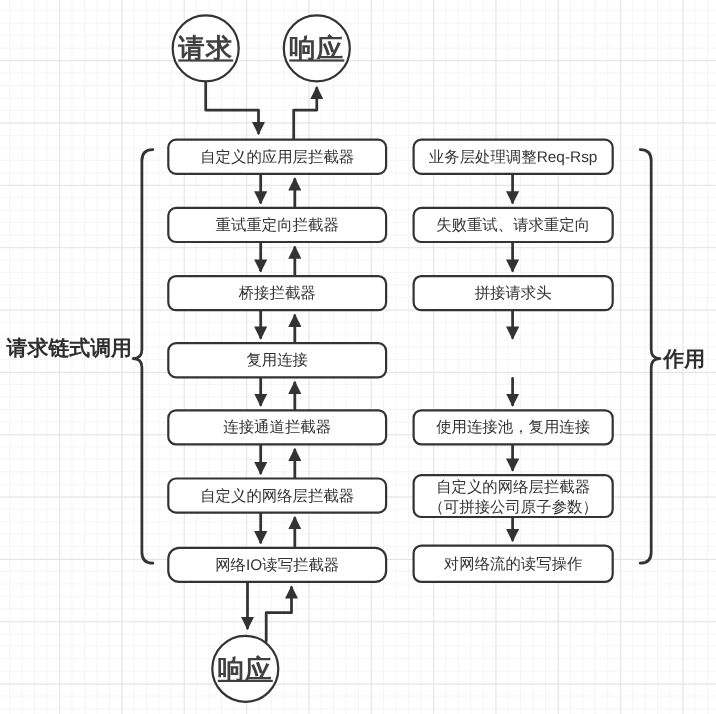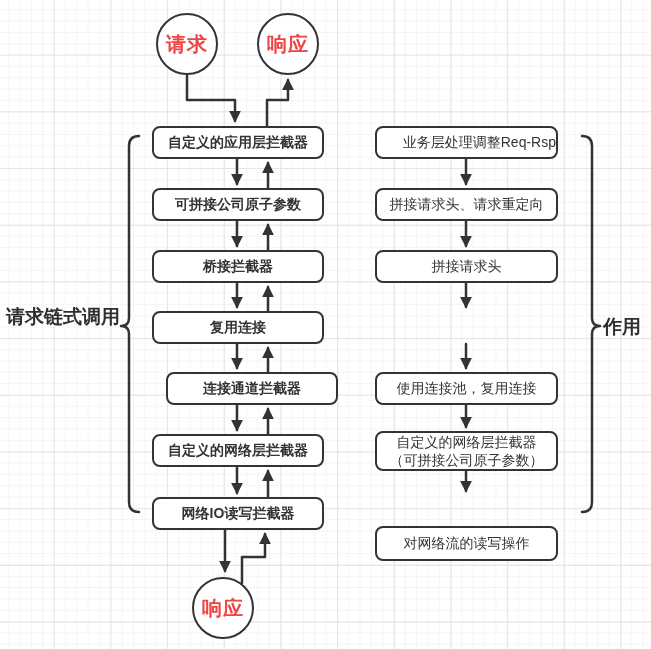--- a/index.html
+++ b/index.html
@@ -13,28 +13,28 @@
       linear-gradient(#f4f4f4 1px, transparent 1px),
       linear-gradient(90deg, #f4f4f4 1px, transparent 1px);
     background-size:56.7px 56.7px,56.7px 56.7px,11.34px 11.34px,11.34px 11.34px;
     background-position:-3px -2px;
   }
   #connectors{position:absolute;left:0;top:0;z-index:1;}
   .node-circle{
     position:absolute;width:62px;height:62px;border-radius:50%;
     border:2.5px solid #333;background:#fff;box-sizing:border-box;
     display:flex;align-items:center;justify-content:center;
-    font-size:20px;font-weight:bold;color:#ef4444;z-index:2;letter-spacing:1px;
+    font-size:24px;font-weight:bold;color:#404040;z-index:2;letter-spacing:1px;text-decoration:underline;
   }
   .flow-box{
     position:absolute;border:2px solid #333;border-radius:8px;background:#fff;
     box-sizing:border-box;display:flex;flex-direction:column;align-items:center;justify-content:center;
     font-size:14px;color:#333;z-index:2;text-align:center;line-height:1.3;
   }
-  .flow-box.left{left:152px;width:172px;height:33px;font-weight:bold;}
+  .flow-box.left{left:152px;width:200px;height:33px;}
   .flow-box.right{left:375px;width:183px;height:33px;}
   .brace-label{
     position:absolute;font-size:19px;font-weight:bold;color:#2e2e2e;z-index:2;white-space:nowrap;
   }
 </style>
 </head>
 <body>
 
 <div id="canvas">
 
@@ -87,54 +87,54 @@
   </svg>
 
   <div class="node-circle" style="left:156px;top:13px;">请求</div>
   <div class="node-circle" style="left:257px;top:13px;">响应</div>
   <div class="node-circle" style="left:192px;top:577px;">响应</div>
 
   <div class="flow-box left" style="top:126px;">
     <span>自定义的应用层拦截器</span>
   </div>
   <div class="flow-box left" style="top:188px;">
-    <span>可拼接公司原子参数</span>
+    <span>重试重定向拦截器</span>
   </div>
   <div class="flow-box left" style="top:250px;">
     <span>桥接拦截器</span>
   </div>
   <div class="flow-box left" style="top:311px;">
     <span>复用连接</span>
   </div>
-  <div class="flow-box left" style="top:372px;margin-left:14px;">
+  <div class="flow-box left" style="top:372px;">
     <span>连接通道拦截器</span>
   </div>
   <div class="flow-box left" style="top:434px;">
     <span>自定义的网络层拦截器</span>
   </div>
-  <div class="flow-box left" style="top:497px;">
+  <div class="flow-box left" style="top:497px;border-radius:11px;">
     <span>网络IO读写拦截器</span>
   </div>
 
-  <div class="flow-box right" style="top:126px;align-items:flex-end;">
+  <div class="flow-box right" style="top:126px;">
     <span>业务层处理调整Req-Rsp</span>
   </div>
   <div class="flow-box right" style="top:188px;">
-    <span>拼接请求头、请求重定向</span>
+    <span>失败重试、请求重定向</span>
   </div>
   <div class="flow-box right" style="top:250px;text-align:center;">
     <span>拼接请求头</span>
   </div>
   <div class="flow-box right" style="top:372px;">
     <span>使用连接池，复用连接</span>
   </div>
   <div class="flow-box right" style="top:431px;height:40px;">
     <span>自定义的网络层拦截器</span>
     <span>（可拼接公司原子参数）</span>
   </div>
-  <div class="flow-box right" style="top:495px;height:35px;margin-top:31px;">
+  <div class="flow-box right" style="top:495px;height:35px;">
     <span>对网络流的读写操作</span>
   </div>
 
   <div class="brace-label" style="left:6px;top:304px;font-family:Liberation Serif, serif;">请求链式调用</div>
   <div class="brace-label" style="left:603px;top:314px;">作用</div>
 
 </div>
 
 </body></html>

